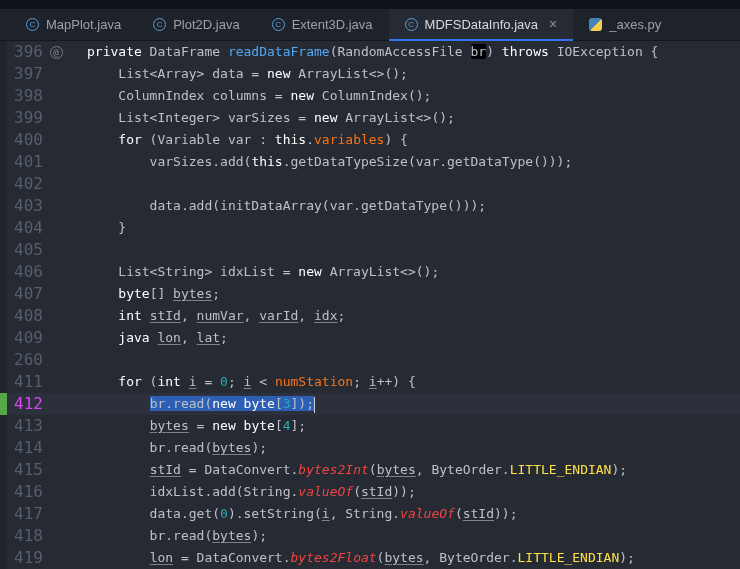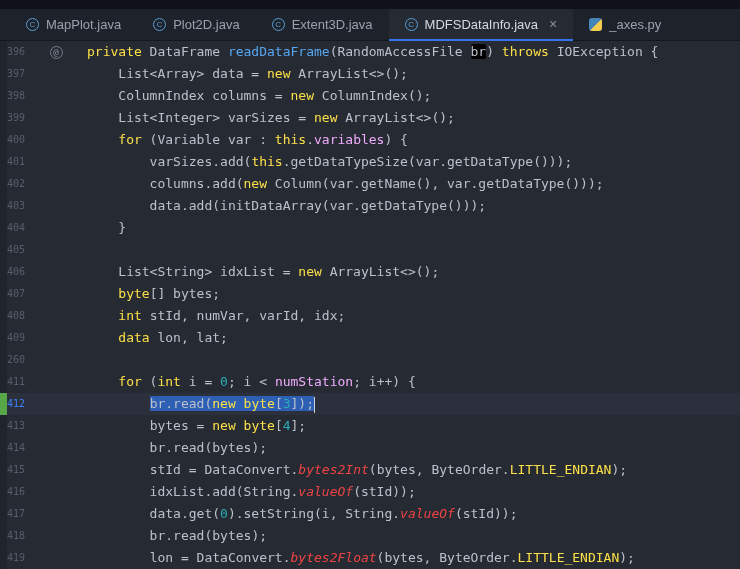--- a/index.html
+++ b/index.html
@@ -13,34 +13,34 @@
   .tab.active::after{content:"";position:absolute;left:0;right:0;bottom:-1px;height:2px;background:#3574f0}
   .icon-class{width:13px;height:13px;border-radius:50%;border:1px solid #58a0d8;color:#58a0d8;font-size:8px;line-height:11px;text-align:center;flex:none;font-family:"Liberation Sans",sans-serif}
   .icon-py{width:13px;height:13px;border-radius:3px;background:linear-gradient(135deg,#4584b6 50%,#f2cd4e 50%);flex:none}
   .tab-close{margin-left:4px;color:#8c919b;font-size:14px;line-height:13px}
   .editor{flex:1;background:#262a33;overflow:hidden}
   .row{display:flex;height:22px;line-height:22px;font-size:13px;white-space:pre}
   .row.current{background:#2b303c}
   .strip{width:7px;flex:none;background:#20242d}
   .strip.marker{background:#57a648}
   .gutter{width:68px;flex:none;display:flex;align-items:center}
-  .lnum{width:36px;text-align:left;color:#575e6b;font-size:10px;display:inline-block}
-  .row.current .lnum{color:#3b82f6}
+  .lnum{width:36px;text-align:right;color:#575e6b;font-size:16px;display:inline-block}
+  .row.current .lnum{color:#d946ef}
   .gicon{width:26px;display:inline-flex;align-items:center;justify-content:center}
   .icon-at{width:13px;height:13px;border-radius:50%;border:1px solid #767c87;color:#8d93a0;font-size:9px;line-height:11px;text-align:center}
   .code{padding-left:12px;color:#bcc0ca}
   .tok{white-space:pre}
-  .kw{color:#fde047}
+  .kw{color:#ffffff}
   .pl{color:#bcc0ca}
   .md{color:#56a8f5}
   .nm{color:#2aacb8}
-  .fd{color:#f0abfc}
+  .fd{color:#f97316}
   .cn{color:#fde047;}
   .im{color:#ef4444;font-style:italic}
-  .un{color:#bcc0ca;text-decoration-color:#7b828e;text-underline-offset:2px}
+  .un{color:#bcc0ca;text-decoration:underline;text-decoration-color:#7b828e;text-underline-offset:2px}
   .hl{background:#000000;border-radius:2px}
   .sel{background:#2d5fb4}
   .caret{display:inline-block;width:0;border-left:1.5px solid #ced2da;height:16px;vertical-align:middle}
 </style>
 </head>
 <body>
 
 <div class="window">
   <div class="top-strip"></div>
   <div class="tabbar">
@@ -67,28 +67,28 @@
       </div>
     </div>
   <div class="editor">
     <div>
         <div class="row"><div class="strip"></div><div class="gutter"><span class="lnum">396</span><span class="gicon"><span class="icon-at">@</span></span></div><div class="code"><span class="tok kw">private</span><span class="tok pl"> DataFrame </span><span class="tok md">readDataFrame</span><span class="tok pl">(RandomAccessFile </span><span class="tok hl">br</span><span class="tok pl">) </span><span class="tok kw">throws</span><span class="tok pl"> IOException {</span></div></div>
         <div class="row"><div class="strip"></div><div class="gutter"><span class="lnum">397</span><span class="gicon"></span></div><div class="code"><span class="tok pl">    List&lt;Array&gt; data = </span><span class="tok kw">new</span><span class="tok pl"> ArrayList&lt;&gt;();</span></div></div>
         <div class="row"><div class="strip"></div><div class="gutter"><span class="lnum">398</span><span class="gicon"></span></div><div class="code"><span class="tok pl">    ColumnIndex columns = </span><span class="tok kw">new</span><span class="tok pl"> ColumnIndex();</span></div></div>
         <div class="row"><div class="strip"></div><div class="gutter"><span class="lnum">399</span><span class="gicon"></span></div><div class="code"><span class="tok pl">    List&lt;Integer&gt; varSizes = </span><span class="tok kw">new</span><span class="tok pl"> ArrayList&lt;&gt;();</span></div></div>
         <div class="row"><div class="strip"></div><div class="gutter"><span class="lnum">400</span><span class="gicon"></span></div><div class="code"><span class="tok pl">    </span><span class="tok kw">for</span><span class="tok pl"> (Variable var : </span><span class="tok kw">this</span><span class="tok pl">.</span><span class="tok fd">variables</span><span class="tok pl">) {</span></div></div>
         <div class="row"><div class="strip"></div><div class="gutter"><span class="lnum">401</span><span class="gicon"></span></div><div class="code"><span class="tok pl">        varSizes.add(</span><span class="tok kw">this</span><span class="tok pl">.getDataTypeSize(var.getDataType()));</span></div></div>
-        <div class="row"><div class="strip"></div><div class="gutter"><span class="lnum">402</span><span class="gicon"></span></div><div class="code"><span class="tok pl">        columns.add(</span><span class="tok kw">new</span><span class="tok pl"> Column(var.getName(), var.getDataType()));</span></div></div>
+        <div class="row"><div class="strip"></div><div class="gutter"><span class="lnum">402</span><span class="gicon"></span></div></div>
         <div class="row"><div class="strip"></div><div class="gutter"><span class="lnum">403</span><span class="gicon"></span></div><div class="code"><span class="tok pl">        data.add(initDataArray(var.getDataType()));</span></div></div>
         <div class="row"><div class="strip"></div><div class="gutter"><span class="lnum">404</span><span class="gicon"></span></div><div class="code"><span class="tok pl">    }</span></div></div>
         <div class="row"><div class="strip"></div><div class="gutter"><span class="lnum">405</span><span class="gicon"></span></div><div class="code"></div></div>
         <div class="row"><div class="strip"></div><div class="gutter"><span class="lnum">406</span><span class="gicon"></span></div><div class="code"><span class="tok pl">    List&lt;String&gt; idxList = </span><span class="tok kw">new</span><span class="tok pl"> ArrayList&lt;&gt;();</span></div></div>
         <div class="row"><div class="strip"></div><div class="gutter"><span class="lnum">407</span><span class="gicon"></span></div><div class="code"><span class="tok pl">    </span><span class="tok kw">byte</span><span class="tok pl">[] </span><span class="tok un">bytes</span><span class="tok pl">;</span></div></div>
         <div class="row"><div class="strip"></div><div class="gutter"><span class="lnum">408</span><span class="gicon"></span></div><div class="code"><span class="tok pl">    </span><span class="tok kw">int</span><span class="tok pl"> </span><span class="tok un">stId</span><span class="tok pl">, </span><span class="tok un">numVar</span><span class="tok pl">, </span><span class="tok un">varId</span><span class="tok pl">, </span><span class="tok un">idx</span><span class="tok pl">;</span></div></div>
-        <div class="row"><div class="strip"></div><div class="gutter"><span class="lnum">409</span><span class="gicon"></span></div><div class="code"><span class="tok pl">    </span><span class="tok kw">data</span><span class="tok pl"> </span><span class="tok un">lon</span><span class="tok pl">, </span><span class="tok un">lat</span><span class="tok pl">;</span></div></div>
+        <div class="row"><div class="strip"></div><div class="gutter"><span class="lnum">409</span><span class="gicon"></span></div><div class="code"><span class="tok pl">    </span><span class="tok kw">java</span><span class="tok pl"> </span><span class="tok un">lon</span><span class="tok pl">, </span><span class="tok un">lat</span><span class="tok pl">;</span></div></div>
         <div class="row"><div class="strip"></div><div class="gutter"><span class="lnum">260</span><span class="gicon"></span></div></div>
         <div class="row"><div class="strip"></div><div class="gutter"><span class="lnum">411</span><span class="gicon"></span></div><div class="code"><span class="tok pl">    </span><span class="tok kw">for</span><span class="tok pl"> (</span><span class="tok kw">int</span><span class="tok pl"> </span><span class="tok un">i</span><span class="tok pl"> = </span><span class="tok nm">0</span><span class="tok pl">; </span><span class="tok un">i</span><span class="tok pl"> &lt; </span><span class="tok fd">numStation</span><span class="tok pl">; </span><span class="tok un">i</span><span class="tok pl">++) {</span></div></div>
         <div class="row current"><div class="strip marker"></div><div class="gutter"><span class="lnum">412</span><span class="gicon"></span></div><div class="code"><span class="tok pl">        </span><span class="tok pl sel">br.read(</span><span class="tok kw sel">new</span><span class="tok pl sel"> </span><span class="tok kw sel">byte</span><span class="tok pl sel">[</span><span class="tok nm sel">3</span><span class="tok pl sel">]);</span><span class="caret"></span></div></div>
         <div class="row"><div class="strip"></div><div class="gutter"><span class="lnum">413</span><span class="gicon"></span></div><div class="code"><span class="tok pl">        </span><span class="tok un">bytes</span><span class="tok pl"> = </span><span class="tok kw">new</span><span class="tok pl"> </span><span class="tok kw">byte</span><span class="tok pl">[</span><span class="tok nm">4</span><span class="tok pl">];</span></div></div>
         <div class="row"><div class="strip"></div><div class="gutter"><span class="lnum">414</span><span class="gicon"></span></div><div class="code"><span class="tok pl">        br.read(</span><span class="tok un">bytes</span><span class="tok pl">);</span></div></div>
         <div class="row"><div class="strip"></div><div class="gutter"><span class="lnum">415</span><span class="gicon"></span></div><div class="code"><span class="tok pl">        </span><span class="tok un">stId</span><span class="tok pl"> = DataConvert.</span><span class="tok im">bytes2Int</span><span class="tok pl">(</span><span class="tok un">bytes</span><span class="tok pl">, ByteOrder.</span><span class="tok cn">LITTLE_ENDIAN</span><span class="tok pl">);</span></div></div>
         <div class="row"><div class="strip"></div><div class="gutter"><span class="lnum">416</span><span class="gicon"></span></div><div class="code"><span class="tok pl">        idxList.add(String.</span><span class="tok im">valueOf</span><span class="tok pl">(</span><span class="tok un">stId</span><span class="tok pl">));</span></div></div>
         <div class="row"><div class="strip"></div><div class="gutter"><span class="lnum">417</span><span class="gicon"></span></div><div class="code"><span class="tok pl">        data.get(</span><span class="tok nm">0</span><span class="tok pl">).setString(</span><span class="tok un">i</span><span class="tok pl">, String.</span><span class="tok im">valueOf</span><span class="tok pl">(</span><span class="tok un">stId</span><span class="tok pl">));</span></div></div>
         <div class="row"><div class="strip"></div><div class="gutter"><span class="lnum">418</span><span class="gicon"></span></div><div class="code"><span class="tok pl">        br.read(</span><span class="tok un">bytes</span><span class="tok pl">);</span></div></div>
         <div class="row"><div class="strip"></div><div class="gutter"><span class="lnum">419</span><span class="gicon"></span></div><div class="code"><span class="tok pl">        </span><span class="tok un">lon</span><span class="tok pl"> = DataConvert.</span><span class="tok im">bytes2Float</span><span class="tok pl">(</span><span class="tok un">bytes</span><span class="tok pl">, ByteOrder.</span><span class="tok cn">LITTLE_ENDIAN</span><span class="tok pl">);</span></div></div>

